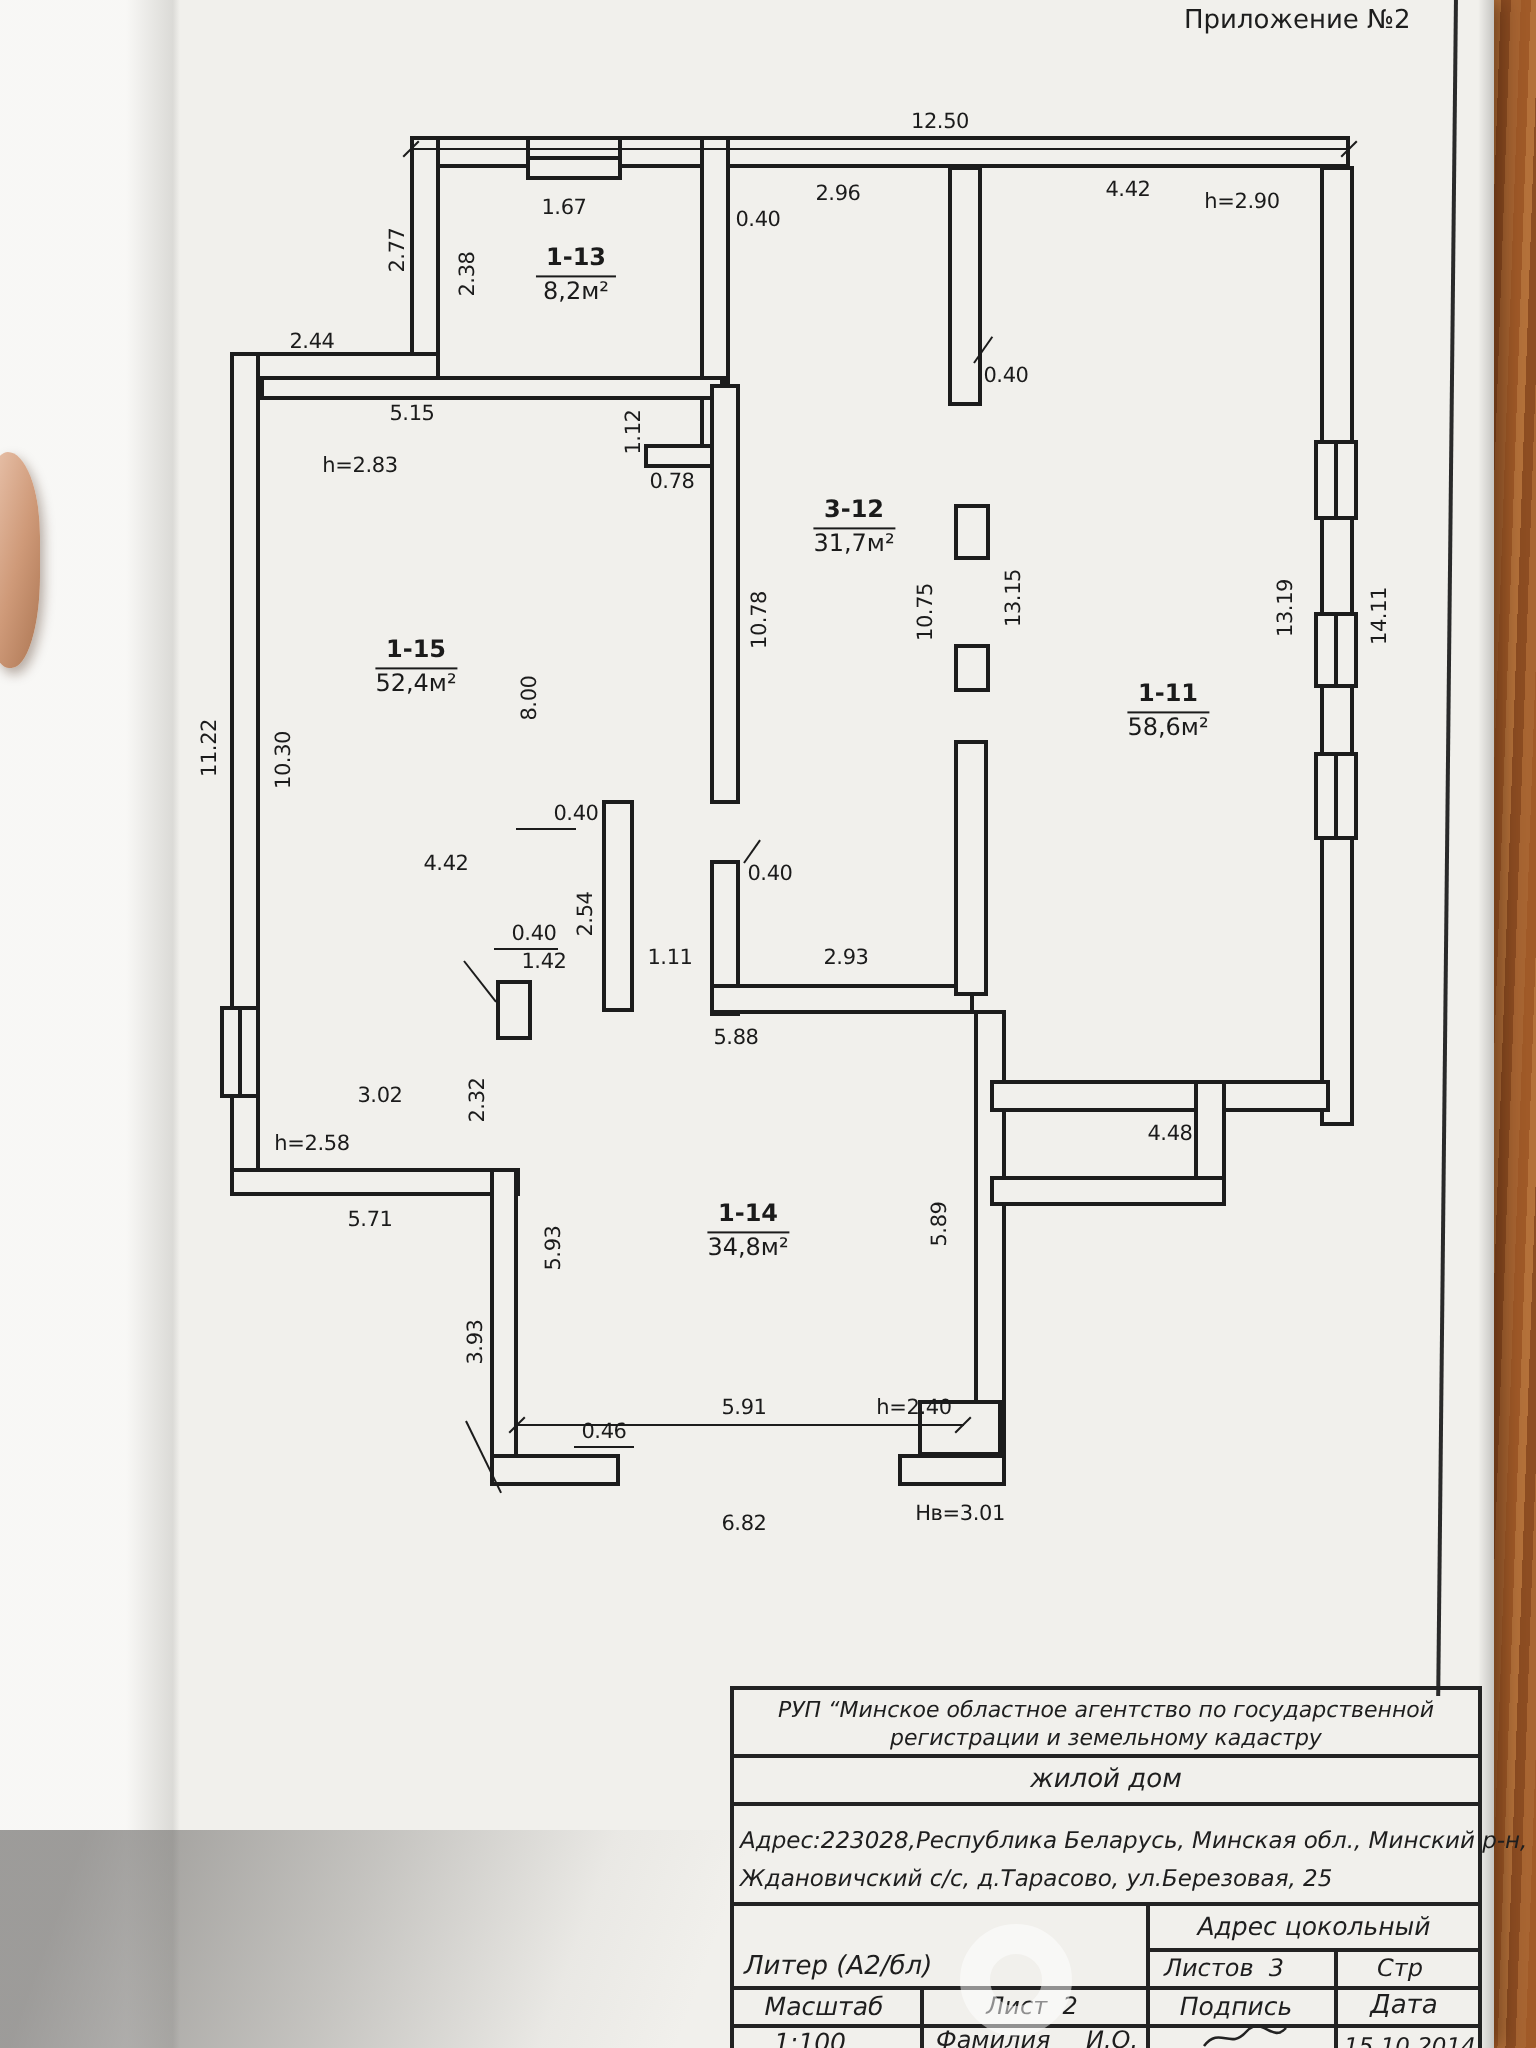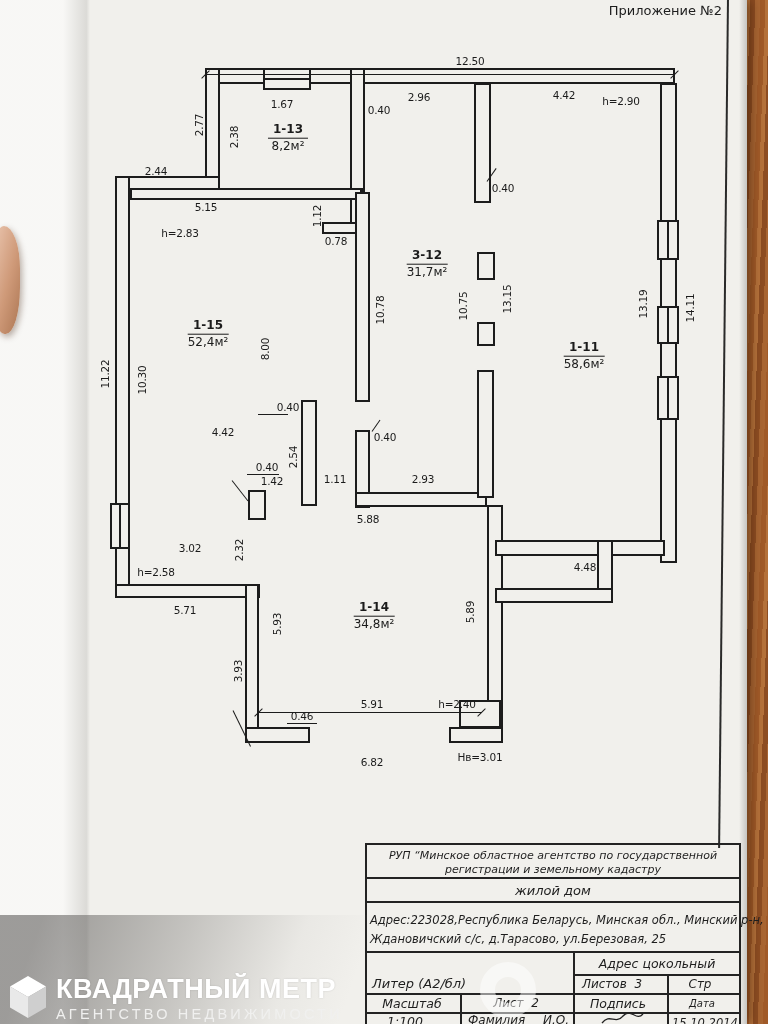--- a/index.html
+++ b/index.html
@@ -26,21 +26,21 @@
   .dimline::before,.dimline::after{content:"";position:absolute;width:11px;border-top:1.6px solid #1c1c1c;transform:rotate(-45deg);top:-1px;}
   .dimline::before{left:-5px;} .dimline::after{right:-5px;}
   .stroke{position:absolute;height:0;border-top:1.6px solid #1c1c1c;transform-origin:left center;}
   .dim{position:absolute;transform:translate(-50%,-50%);font-size:10.5px;font-weight:500;
        letter-spacing:-.2px;color:#1b1b1b;white-space:nowrap;}
   .dim.v{transform:translate(-50%,-50%) rotate(-90deg);}
   .room{position:absolute;transform:translate(-50%,-50%);text-align:center;color:#1b1b1b;
         font-size:12px;font-weight:600;line-height:1.15;}
   .room .rnum{border-bottom:1.4px solid #1b1b1b;padding:0 5px 1px;}
   .room .rarea{padding-top:1px;font-weight:500;}
-  .annotation{position:absolute;left:592px;top:3px;width:130px;text-align:right;
+  .annotation{position:absolute;left:592px;top:3px;width:130px;
         font-size:13px;font-weight:500;color:#1d1d1d;}
   
   .tb-text{position:absolute;color:#1e1e1e;font-style:italic;font-family:"DejaVu Sans",sans-serif;}
   .tline{position:absolute;background:#232323;}
   .center{text-align:center;transform:translate(-50%,-50%);white-space:nowrap;}
   .sig-svg{position:absolute;left:600px;top:1012px;}
   
   .km{position:absolute;left:10px;top:976px;display:flex;align-items:flex-start;}
   .km-cube{position:relative;width:36px;height:42px;margin-right:10px;}
   .km-cube .f{position:absolute;left:0;top:0;width:100%;height:100%;}
@@ -199,40 +199,29 @@
     <div class="tb-text" style="left:372px;top:976px;font-size:13px;">Литер (А2/бл)</div>
     <div class="tb-text center" style="left:612px;top:984px;font-size:12px;">
       <span>Листов</span>&nbsp;&nbsp;<span>3</span>
     </div>
     <div class="tb-text center" style="left:700px;top:984px;font-size:12px;">Стр</div>
     <div class="tb-text center" style="left:412px;top:1003px;font-size:12.5px;">Масштаб</div>
     <div class="tb-text center" style="left:516px;top:1003px;font-size:12px;">
       <span>Лист</span>&nbsp;&nbsp;<span>2</span>
     </div>
     <div class="tb-text center" style="left:618px;top:1003px;font-size:12.5px;">Подпись</div>
-    <div class="tb-text center" style="left:702px;top:1003px;font-size:10px;">Дата</div>
+    <div class="tb-text center" style="left:702px;top:1003px;font-size:13px;">Дата</div>
     <div class="tb-text center" style="left:405px;top:1021px;font-size:12.5px;">1:100</div>
     <div class="tb-text" style="left:468px;top:1013px;font-size:12px;">Фамилия</div>
     <div class="tb-text" style="left:543px;top:1013px;font-size:12px;">И.О.</div>
     <div class="tb-text" style="left:672px;top:1016px;font-size:11.5px;">15.10.2014</div>
     <svg class="sig-svg" width="46" height="14">
       <path d="M2,11 C10,1 15,13 23,4 S36,10 43,2" fill="none" stroke="#222" stroke-width="1.3"></path>
     </svg>
   </div>
 
   <div class="bl-shadow"></div>
 
-  <div class="km">
-    <div class="km-cube">
-      <div class="f t"></div>
-        <div class="f l"></div>
-        <div class="f r"></div>
-    </div>
-    <div>
-      <div class="km-title">КВАДРАТНЫЙ МЕТР</div>
-      <div class="km-sub">АГЕНТСТВО НЕДВИЖИМОСТИ</div>
-    </div>
-  </div>
   <div class="dom-ring"></div>
 
   <div class="finger"></div>
   <div class="paper-edge"></div>
 </div>
 
 </body></html>

